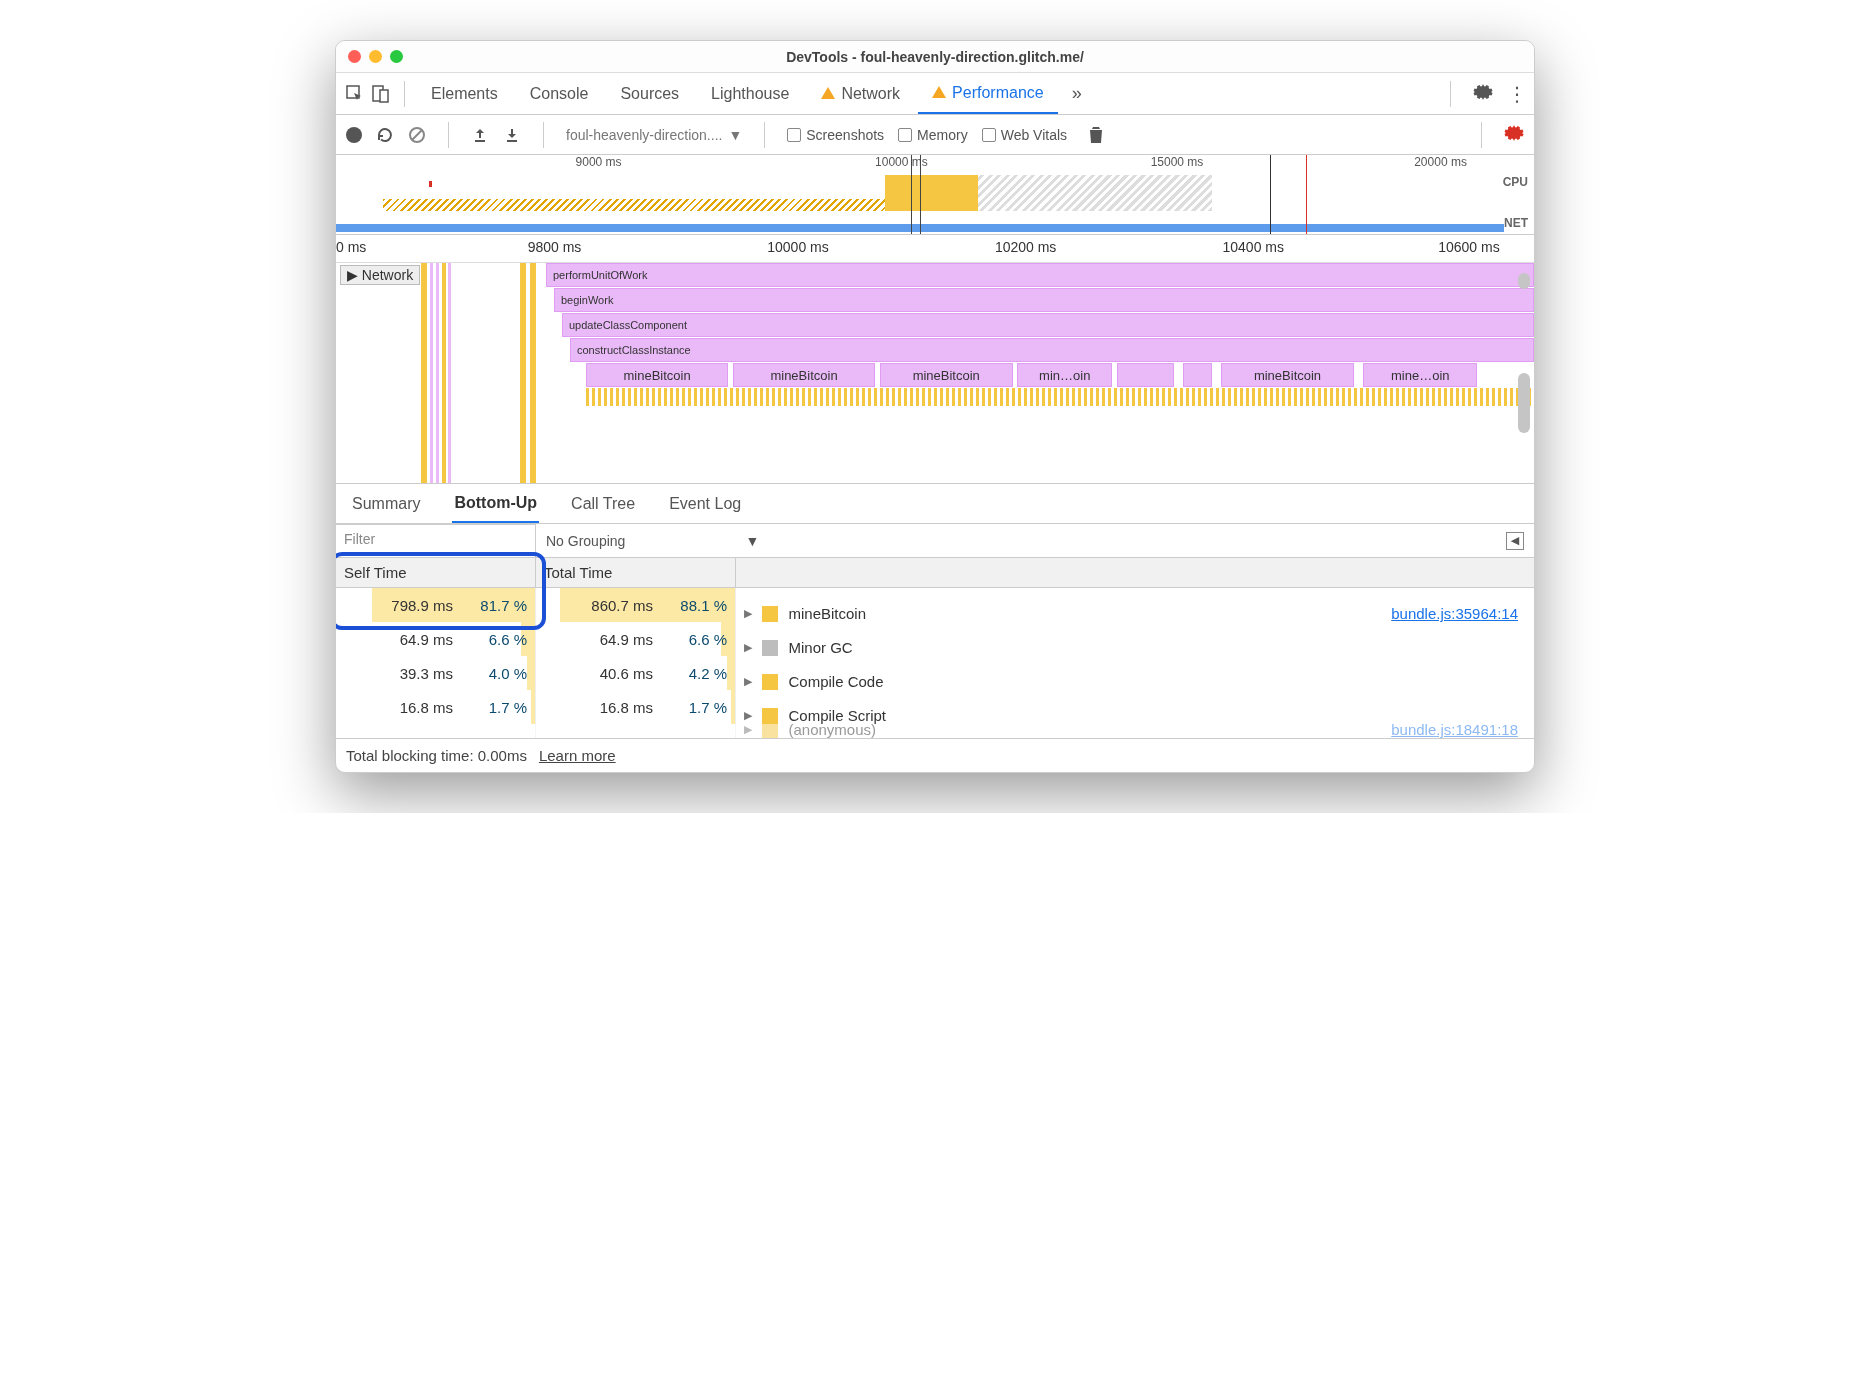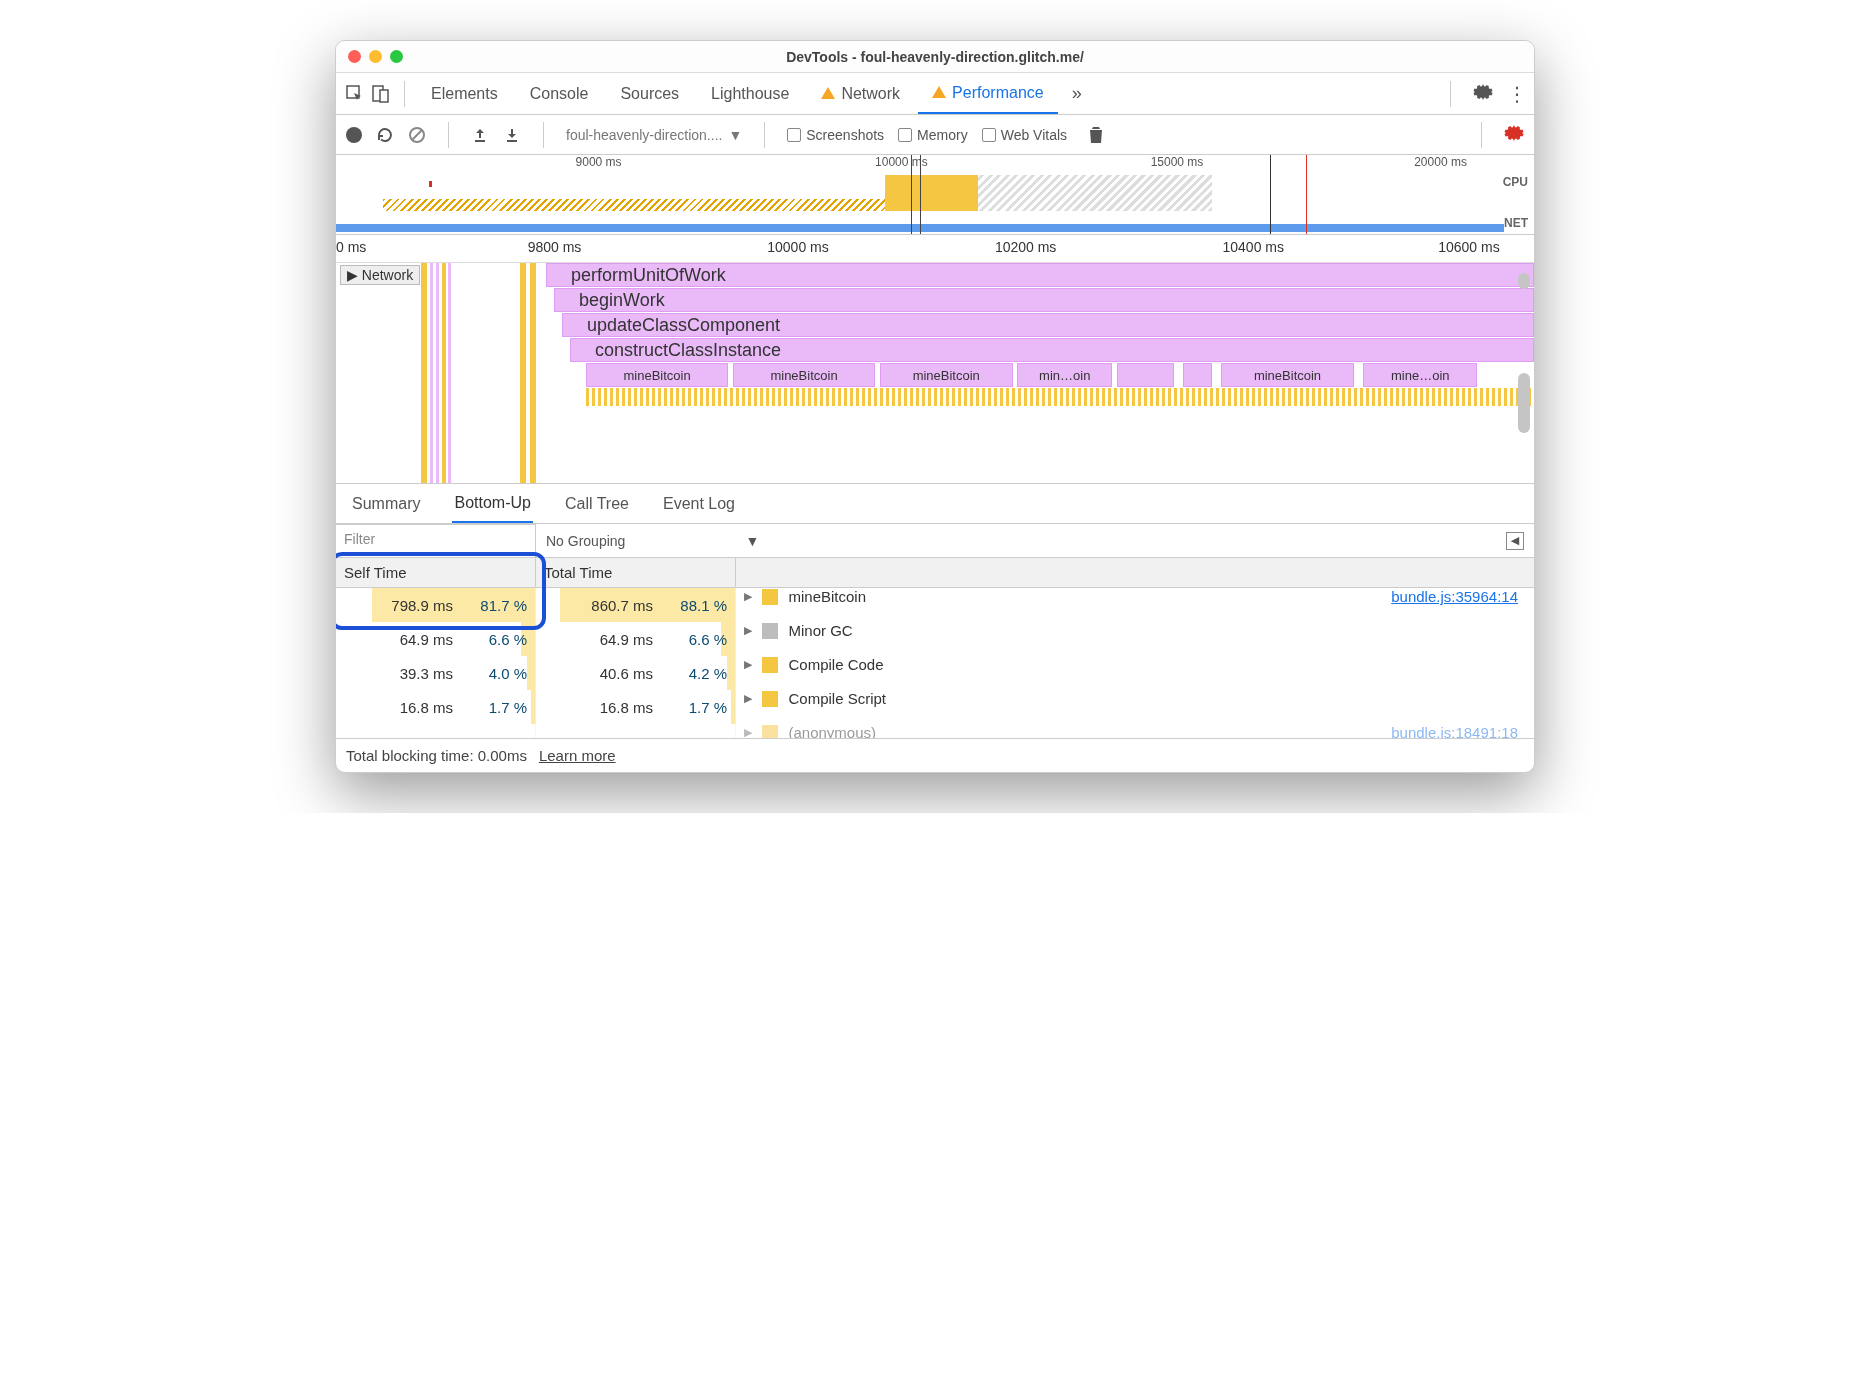--- a/index.html
+++ b/index.html
@@ -38,42 +38,42 @@
 
   .timeline { border-bottom:1px solid #ccc; position:relative; }
   .tl-ruler{height:28px;position:relative;border-bottom:1px solid #ddd;font-size:14px;color:#333;}
   .tl-ruler span{position:absolute;top:4px;}
   .tl-body{position:relative;display:flex;}
   .tl-left{width:80px;min-width:80px;}
   .tl-right{flex:1;position:relative;}
   .network-hdr{background:#eee;border:1px solid #bbb;padding:1px 6px;display:inline-flex;align-items:center;gap:4px;font-size:14px;margin:2px 0 0 4px;}
   .flame{margin-left:130px;}
   .flame-row{height:24px;position:relative;margin-bottom:1px;}
-  .block{position:absolute;left:0;right:0;height:100%;background:#e9baf7;border:1px solid #e09bf3;font-size:18px;color:#333;padding-left:24px;display:flex;align-items:center;overflow:hidden;text-align:right;}
+  .block{position:absolute;left:0;right:0;height:100%;background:#e9baf7;border:1px solid #e09bf3;font-size:11px;color:#333;padding-left:6px;display:flex;align-items:center;overflow:hidden;text-align:right;}
   .bitcoin-row{height:24px;position:relative;margin-bottom:1px;margin-left:138px;}
   .bc{position:absolute;height:100%;background:#e9baf7;border:1px solid #e09bf3;font-size:13px;display:flex;align-items:center;justify-content:center;overflow:hidden;}
   .ticks-row{height:18px;position:relative;margin-left:138px;background:repeating-linear-gradient(90deg,#f5c642,#f5c642 3px,transparent 3px,transparent 6px);}
   .thin-col{position:absolute;top:0;bottom:0;background:#e9baf7;}
   .yellow-thin{position:absolute;top:0;bottom:0;background:#f5c642;}
   .scroll-thumb{position:absolute;right:4px;width:12px;background:#c5c5c5;border-radius:6px;}
 
   .sub-tabs{display:flex;height:40px;border-bottom:1px solid #ccc;align-items:center;gap:30px;padding:0 14px;color:#555;font-size:16px;}
   .sub-tabs .st{padding:0 2px;height:100%;display:flex;align-items:center;}
-  .sub-tabs .st.active{border-bottom:2px solid #1a73e8;color:#333;font-weight:400;}
+  .sub-tabs .st.active{border-bottom:2px solid #1a73e8;color:#333;font-weight:700;}
 
   .filter-row{display:flex;height:34px;border-bottom:1px solid #ccc;align-items:stretch;}
   .filter-box{width:200px;border-right:1px solid #ccc;border-top:1px solid #ccc;padding:6px 8px;color:#888;}
   .grouping{flex:1;display:flex;align-items:center;padding:0 10px;color:#555;justify-content:space-between;}
   .collapse-icon{width:18px;height:18px;border:1px solid #888;display:flex;align-items:center;justify-content:center;font-size:11px;}
 
   .bt-table{width:100%;}
   .bt-head{display:flex;background:#f1f1f1;border-bottom:1px solid #ccc;font-size:15px;color:#333;}
   .bt-head .c{padding:6px 8px;border-right:1px solid #ccc;}
   .c-self{width:200px;} .c-total{width:200px;} .c-act{flex:1;}
-  .bt-row{display:flex;align-items:flex-start;height:34px;font-size:15px;}
+  .bt-row{display:flex;align-items:flex-end;height:34px;font-size:15px;}
   .bt-row .c{padding:0 8px;display:flex;align-items:center;}
   .bar-cell{position:relative;width:200px;height:100%;border-right:1px solid #eee;justify-content:flex-end;gap:10px;}
   .bar-bg{position:absolute;right:0;top:0;bottom:0;background:#fce9a6;}
   .ms{color:#333;z-index:1;} .pct{color:#0c4a6e;z-index:1;margin-left:8px;width:56px;text-align:right;}
   .act-cell{flex:1;display:flex;align-items:center;gap:10px;}
   .expand{color:#777;font-size:11px;}
   .sq{width:16px;height:16px;background:#f5c642;}
   .sq.gray{background:#bdbdbd;}
   .link{color:#1a73e8;text-decoration:underline;margin-right:8px;}
   .highlight-box{position:absolute;border:4px solid #1a4fd6;border-radius:12px;pointer-events:none;}

